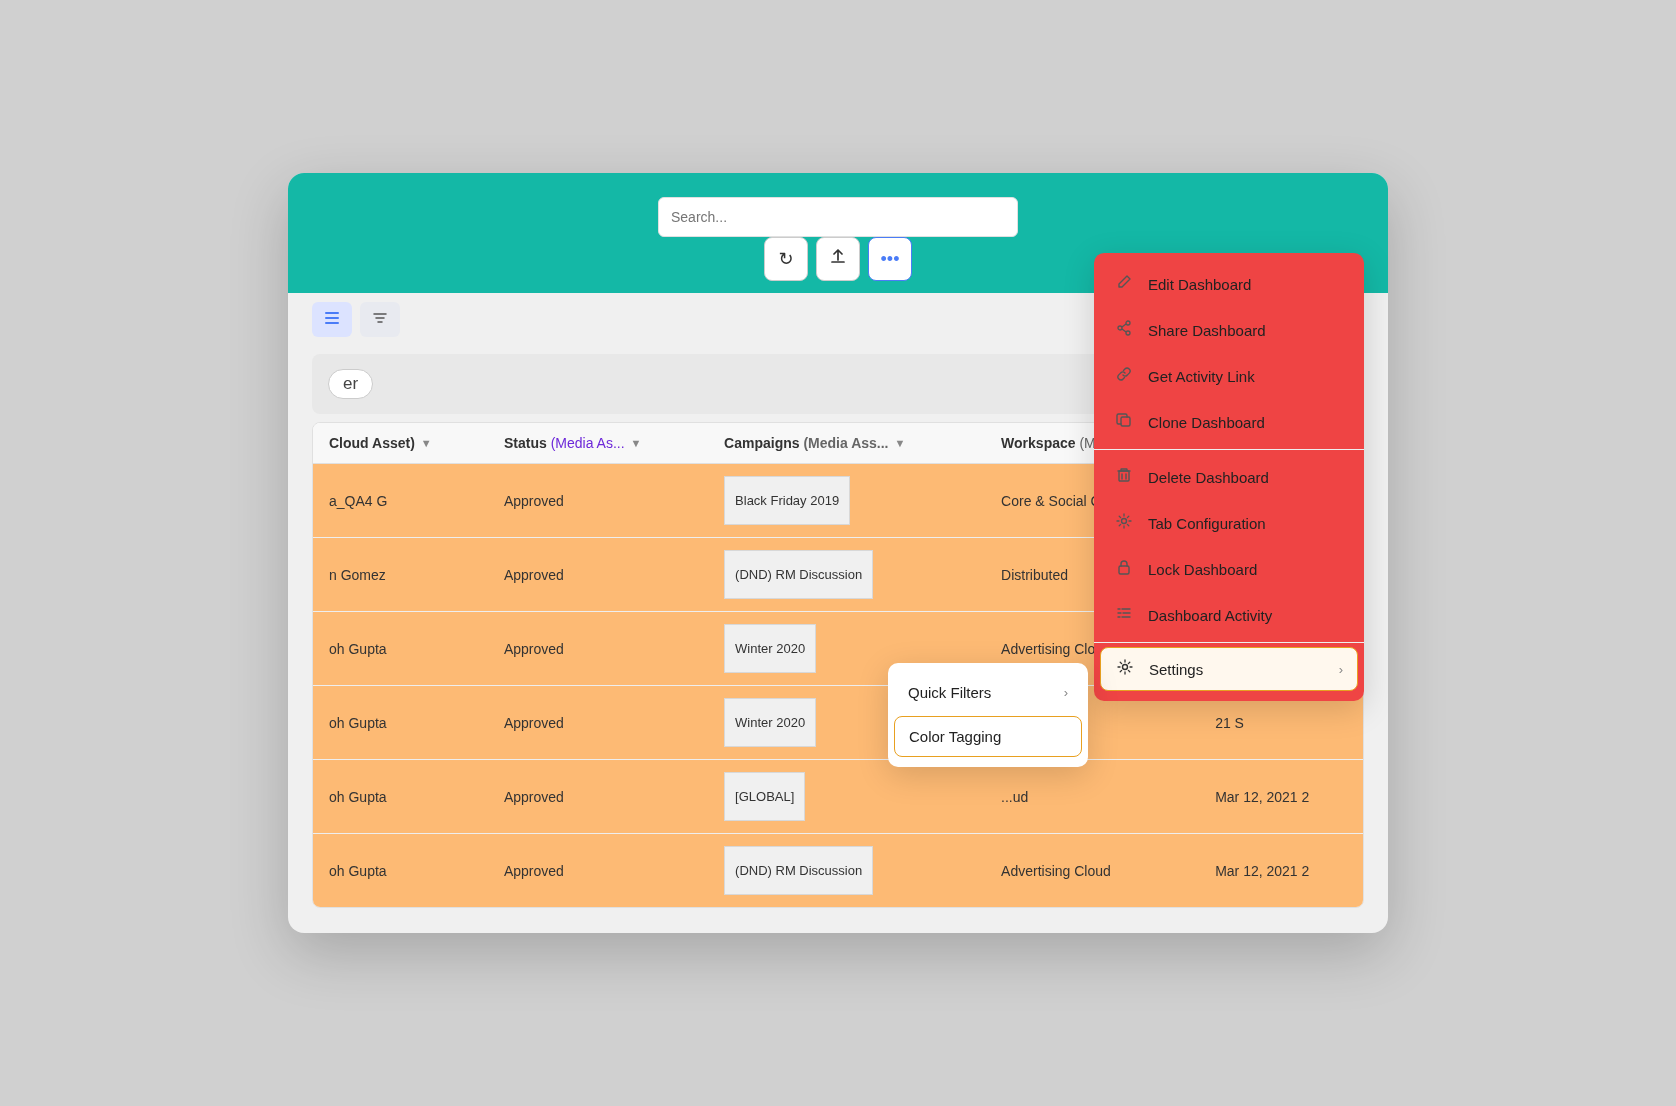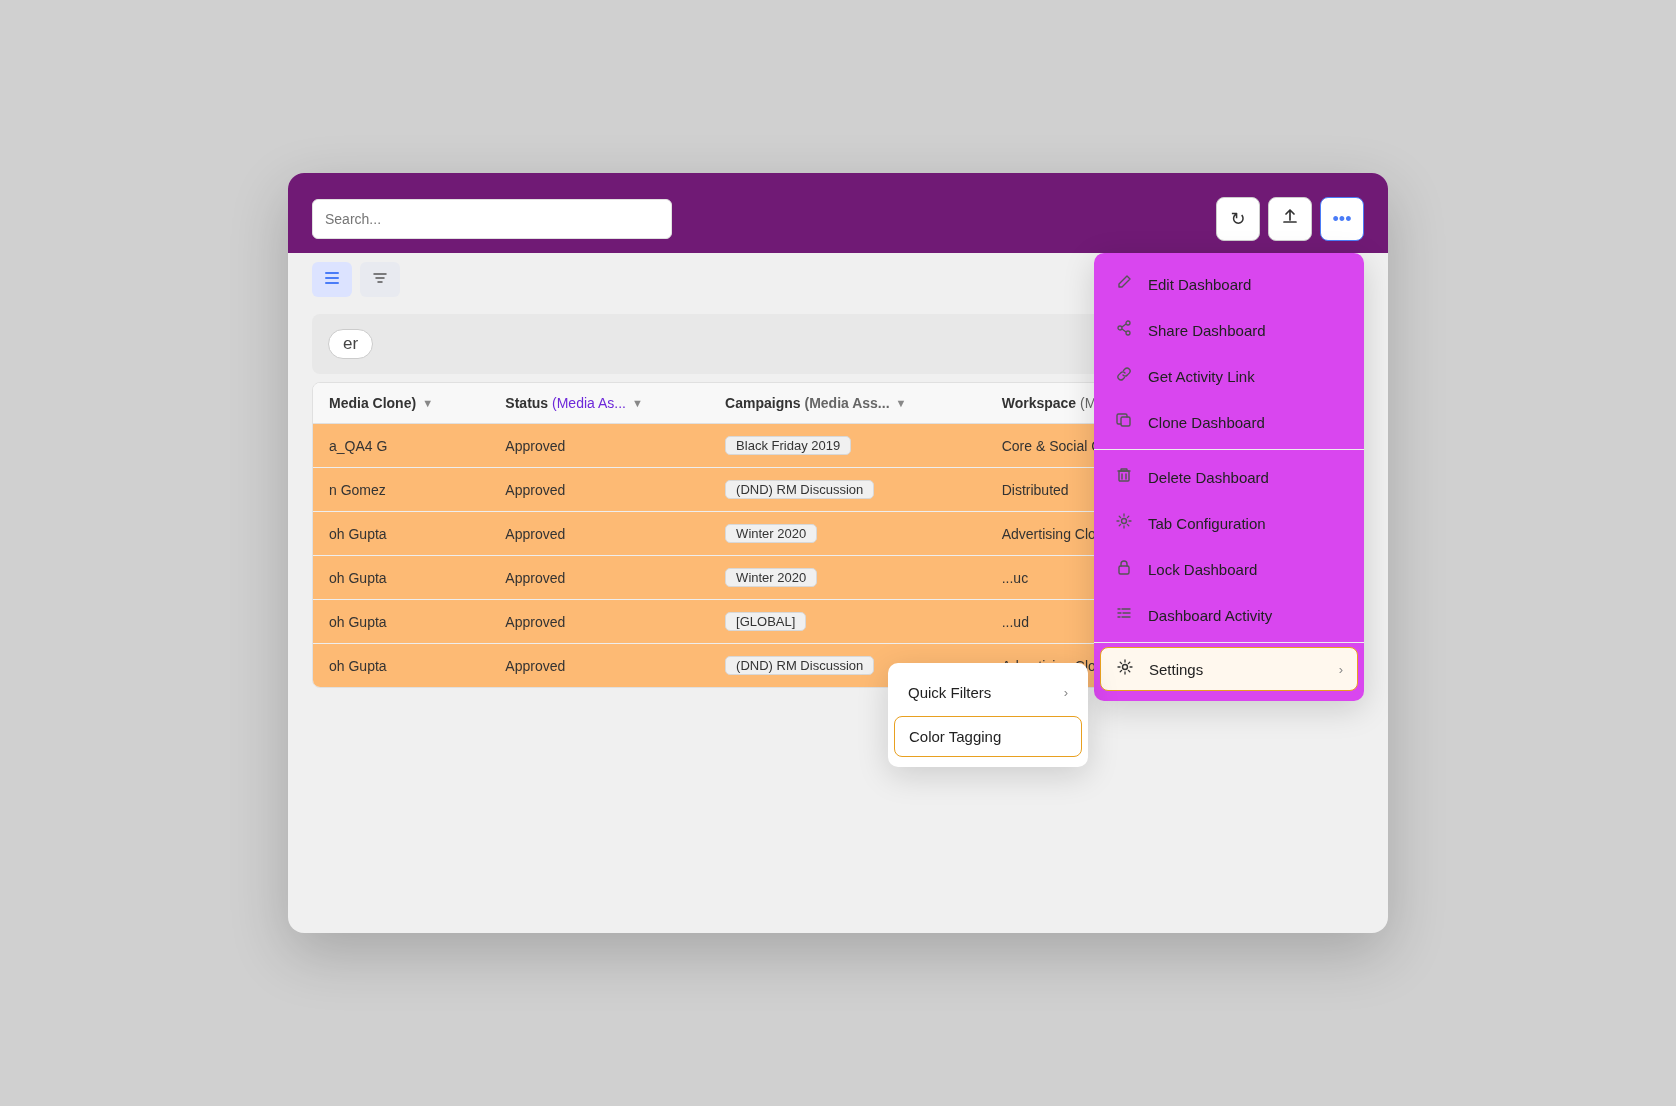--- a/index.html
+++ b/index.html
@@ -16,25 +16,26 @@
       border-radius: 16px;
       width: 1100px;
       min-height: 760px;
       position: relative;
       overflow: hidden;
       box-shadow: 0 20px 60px rgba(0,0,0,0.2);
       padding: 0;
     }
     
     .top-bar {
-      background: #701a75;
+      background: #14b8a6;
       padding: 24px 24px 12px 24px;
       display: flex;
       align-items: center;
       justify-content: space-between;
+      flex-direction: column;
     }
     .search-input {
       background: #ffffff;
       border: 1px solid #e0e0e0;
       border-radius: 6px;
       width: 360px;
       height: 40px;
       padding: 0 12px;
       font-size: 14px;
       outline: none;
@@ -156,31 +157,31 @@
       background: #fdba74;
     }
     tbody tr:last-child { border-bottom: none; }
     tbody td {
       padding: 12px 16px;
       color: #333;
     }
     .campaign-tag {
       background: #f0f0f0;
       border: 1px solid #d8d8d8;
-      border-radius: 5px;
-      padding: 1px 10px;
+      border-radius: 0;
+      padding: 16px 10px;
       font-size: 13px;
       display: inline-block;
     }
     
     .dropdown-menu {
       position: absolute;
       top: 80px;
       right: 24px;
-      background: #d946ef;
+      background: #ef4444;
       border-radius: 10px;
       box-shadow: 0 8px 32px rgba(0,0,0,0.15);
       width: 270px;
       z-index: 100;
       padding: 8px 0;
     }
     .menu-item {
       display: flex;
       align-items: center;
       gap: 14px;
@@ -304,21 +305,21 @@
   <div class="gray-area">
     <span class="filter-tag">er</span>
   </div>
 
   <div class="table-wrapper">
     <table>
       <thead>
         <tr>
           <th>
             <div class="col-header">
-              <span>Media Clone)</span>
+              <span>Cloud Asset)</span>
               <span class="arrow">▼</span>
             </div>
           </th>
           <th>
             <div class="col-header">
               <span>Status <span style="font-weight:400;color:#6d28d9;">(Media As...</span></span>
               <span class="arrow">▼</span>
             </div>
           </th>
           <th>

